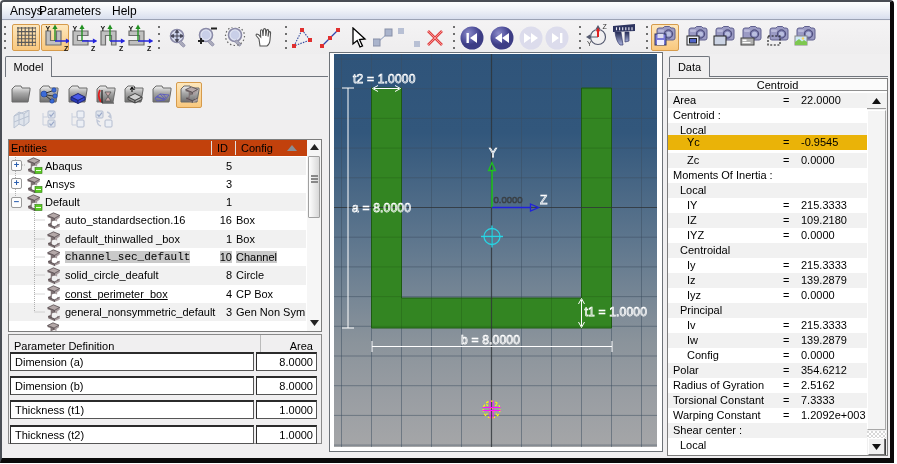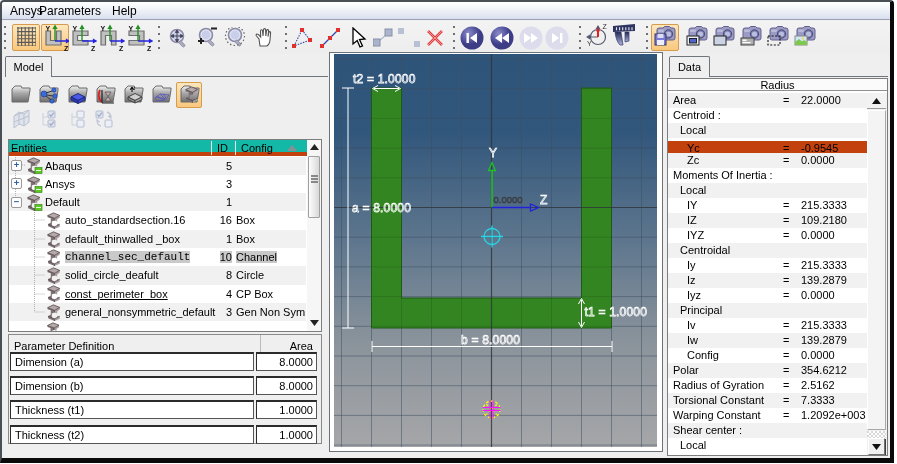--- a/index.html
+++ b/index.html
@@ -397,21 +397,21 @@
       <rect x="8" y="10" width="7" height="7" rx="1" fill="#eceff5" stroke="#b4bdd0"></rect>
     </svg>
 <svg class="a" style="left:93px;top:108px" width="20" height="20" viewBox="0 0 20 20">
       <rect x="1" y="1" width="7" height="7" rx="1" fill="#dfe4ec" stroke="#b4bdd0"></rect>
       <path d="M2.5 4.5 l1.5 1.8 3-3.6" stroke="#9aa8c8" stroke-width="1.2" fill="none"></path>
       <path d="M12 2 q4 1 4 6 l-2.8-2 M16 8 l-2-2.5" stroke="#c0c8d8" fill="none" stroke-width="1.4"></path>
       <path d="M6 16 q-4-1-4-6 l2.8 2" stroke="#c0c8d8" fill="none" stroke-width="1.4"></path>
       <rect x="10" y="10" width="7" height="7" rx="1" fill="#eceff5" stroke="#b4bdd0"></rect>
     </svg>
 <div class="panelbox" style="left:6px;top:137px;width:314px;height:193px;overflow:hidden">
-<div class="a" style="left:0;top:0;width:312px;height:16px;background:#14b8a6;border-bottom:4px solid #c2410c;font-size:11px">
+<div class="a" style="left:0;top:0;width:312px;height:16px;background:#c2410c;border-bottom:4px solid #c2410c;font-size:11px">
         <span class="t" style="left:2px;top:2px">Entities</span>
         <span class="t" style="left:208px;top:2px">ID</span>
         <span class="t" style="left:232px;top:2px">Config</span>
         <svg class="a" style="left:278px;top:5px" width="10" height="6">
           <path d="M5 0 L10 6 H0 z" fill="#8a8f96"></path>
         </svg>
         <div class="a" style="left:202px;top:1px;width:1px;height:14px;background:#e2e2e2"></div>
         <div class="a" style="left:226px;top:1px;width:1px;height:14px;background:#e2e2e2"></div>
       </div>
 <div class="a" style="left:0;top:17px;width:297px;height:176px;overflow:hidden">
@@ -573,33 +573,33 @@
 <div class="a" style="left:1px;top:41.2px;width:244px;height:19px;background:#fff;border:1px solid #555;border-top:2px solid #2b2b2b;border-left:1px solid #2b2b2b;line-height:16px"><span style="padding-left:4px">Dimension (b)</span></div>
 <div class="a" style="left:247px;top:41.2px;width:61px;height:19px;background:#fff;border:1px solid #555;border-top:2px solid #2b2b2b;border-left:1px solid #2b2b2b;line-height:16px;text-align:right"><span style="padding-right:3px">8.0000</span></div>
 <div class="a" style="left:1px;top:65.4px;width:244px;height:19px;background:#fff;border:1px solid #555;border-top:2px solid #2b2b2b;border-left:1px solid #2b2b2b;line-height:16px"><span style="padding-left:4px">Thickness (t1)</span></div>
 <div class="a" style="left:247px;top:65.4px;width:61px;height:19px;background:#fff;border:1px solid #555;border-top:2px solid #2b2b2b;border-left:1px solid #2b2b2b;line-height:16px;text-align:right"><span style="padding-right:3px">1.0000</span></div>
 <div class="a" style="left:1px;top:89.6px;width:244px;height:19px;background:#fff;border:1px solid #555;border-top:2px solid #2b2b2b;border-left:1px solid #2b2b2b;line-height:16px"><span style="padding-left:4px">Thickness (t2)</span></div>
 <div class="a" style="left:247px;top:89.6px;width:61px;height:19px;background:#fff;border:1px solid #555;border-top:2px solid #2b2b2b;border-left:1px solid #2b2b2b;line-height:16px;text-align:right"><span style="padding-right:3px">1.0000</span></div>
 </div>
 <div class="tab" style="left:667px;top:54px;width:41px">Data</div>
 <div class="tabline" style="left:708px;top:74px;width:178px"></div>
 <div class="panelbox" style="left:665px;top:76px;width:221px;height:378px;font-size:11px;overflow:hidden">
-<div class="a" style="left:0;top:0;width:219px;height:12px;border-bottom:1px solid #909090;background:#fbfbfb;text-align:center;line-height:12px">Radius</div>
+<div class="a" style="left:0;top:0;width:219px;height:12px;border-bottom:1px solid #909090;background:#fbfbfb;text-align:center;line-height:12px">Centroid</div>
 <div class="a" style="left:0;top:13.5px;width:199px;height:27px;background:#f1f1f1;line-height:15px">
         <span class="t" style="left:5px">Area</span>
 <span class="t" style="left:115px">=</span>
         <span class="t" style="left:133px">22.0000</span>
 </div>
 <div class="a" style="left:0;top:28.5px;width:199px;height:15px;background:#ffffff;line-height:15px">
         <span class="t" style="left:5px">Centroid :</span>
 </div>
 <div class="a" style="left:0;top:43.5px;width:199px;height:15px;background:#f1f1f1;line-height:15px">
         <span class="t" style="left:12px">Local</span>
 </div>
-<div class="a" style="left:0;top:62px;width:199px;height:15px;background:#c2410c;line-height:15px">
+<div class="a" style="left:0;top:56px;width:199px;height:15px;background:#eab308;line-height:15px">
         <span class="t" style="left:19px">Yc</span>
 <span class="t" style="left:115px">=</span>
         <span class="t" style="left:133px">-0.9545</span>
 </div>
 <div class="a" style="left:0;top:73.5px;width:199px;height:15px;background:#f1f1f1;line-height:15px">
         <span class="t" style="left:19px">Zc</span>
 <span class="t" style="left:115px">=</span>
         <span class="t" style="left:133px">0.0000</span>
 </div>
 <div class="a" style="left:0;top:88.5px;width:199px;height:15px;background:#ffffff;line-height:15px">

